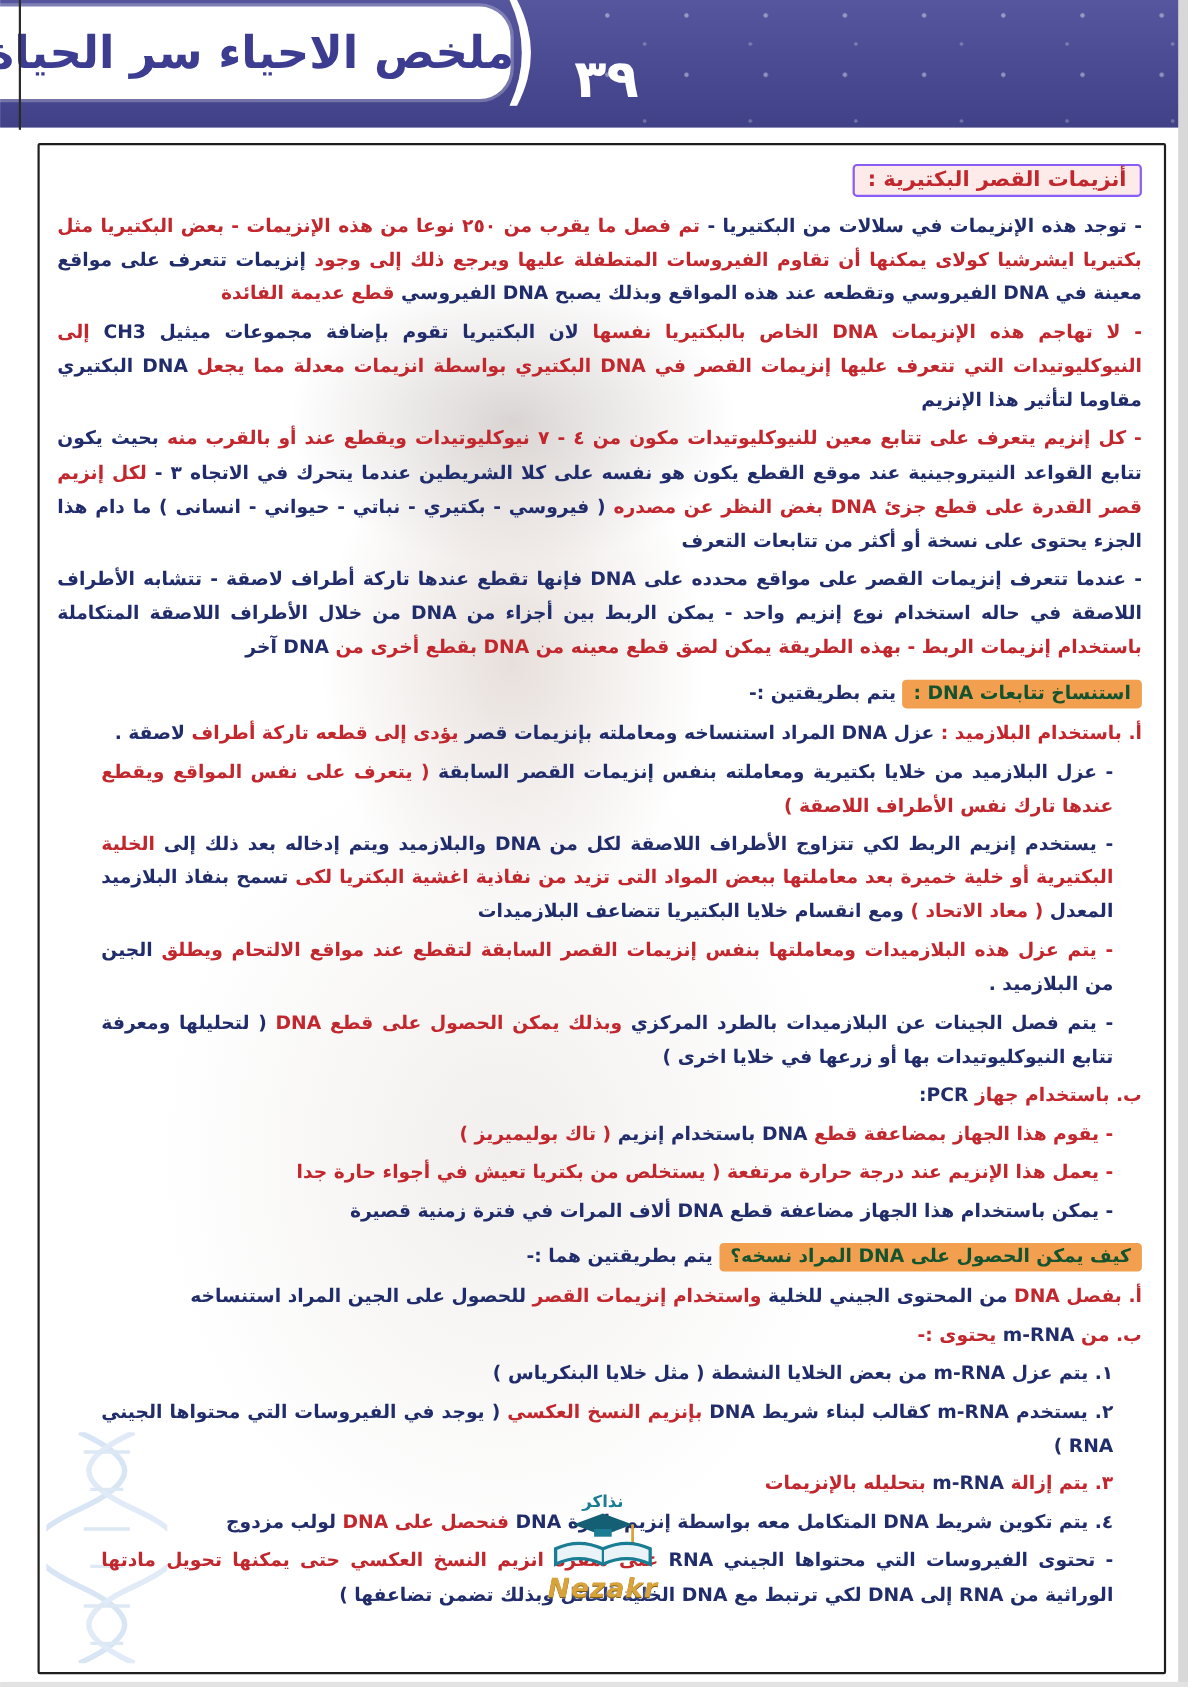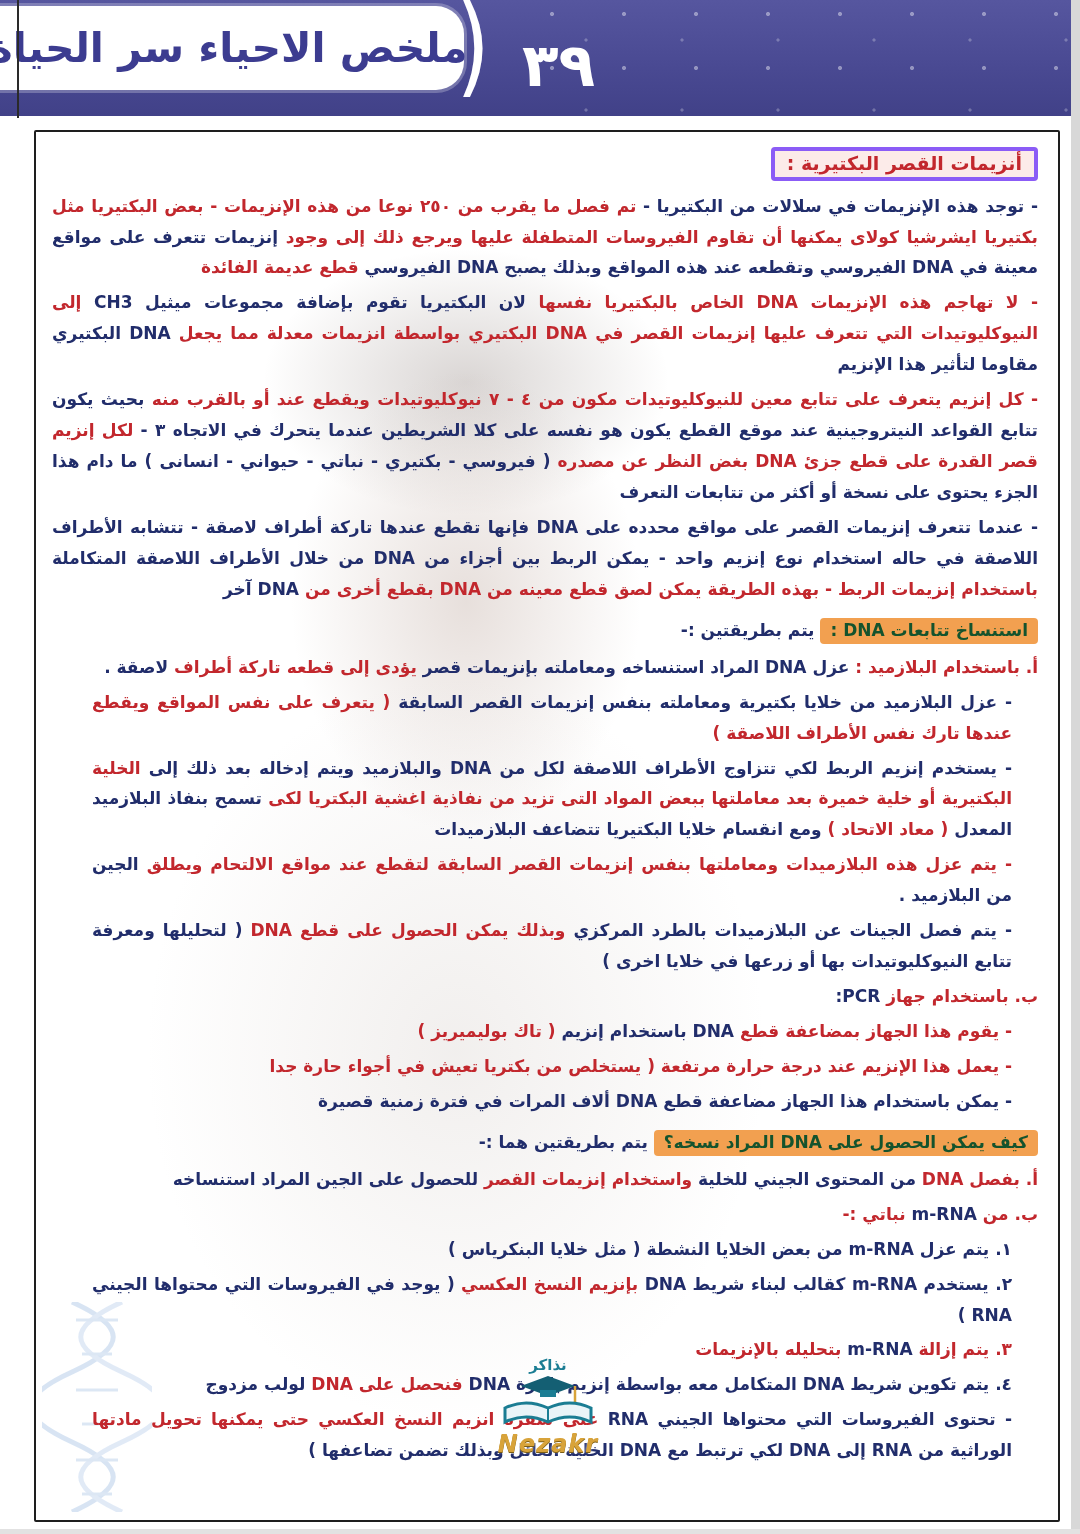--- a/index.html
+++ b/index.html
@@ -19,41 +19,41 @@
             radial-gradient(circle at 12px 14px, rgba(255,255,255,.55) 1.6px, transparent 2.4px),
             radial-gradient(circle at 46px 40px, rgba(255,255,255,.35) 1.2px, transparent 2px),
             radial-gradient(circle at 78px 10px, rgba(255,255,255,.30) 1px, transparent 1.8px);
           background-size:72px 54px, 96px 70px, 60px 80px;}
   .title-box{position:absolute;left:-8px;top:6px;width:472px;height:84px;background:#ffffff;
           border-radius:0 28px 28px 0;display:flex;align-items:center;justify-content:center;
           box-shadow:0 0 0 3px rgba(255,255,255,.25);}
   .title-text{color:#3c3c90;font-size:41px;font-weight:bold;letter-spacing:-1px;white-space:nowrap;}
   .paren{position:absolute;left:452px;top:-12px;color:#ffffff;font-size:108px;font-weight:400;
          transform:scaleX(.8);line-height:116px;}
-  .page-num{position:absolute;left:522px;top:30px;color:#ffffff;font-size:60px;font-weight:bold;}
+  .page-num{position:absolute;left:522px;top:44px;color:#ffffff;font-size:48px;font-weight:bold;}
 
   
   .frame{position:absolute;left:34px;right:20px;top:130px;bottom:12px;border:2px solid #1e1e1e;
          border-radius:2px;box-sizing:border-box;padding:14px 20px 8px 16px;overflow:hidden;
          direction:rtl;text-align:justify;background:transparent;}
   .watermark-face{position:absolute;inset:0;pointer-events:none;z-index:0;
       background:
         radial-gradient(ellipse 250px 330px at 430px 470px, rgba(176,150,138,.30), rgba(176,150,138,0) 70%),
         radial-gradient(ellipse 290px 190px at 430px 250px, rgba(112,96,90,.26), rgba(112,96,90,0) 70%),
         radial-gradient(ellipse 430px 520px at 420px 920px, rgba(198,188,182,.24), rgba(198,188,182,0) 72%);}
   .dna-decor{position:absolute;left:6px;bottom:8px;opacity:.30;z-index:0;}
 
   .content{position:relative;z-index:1;font-size:17px;font-weight:700;line-height:1.82;color:#212d6b;}
   .block{margin:0 0 4px 0;}
   .block.ind1{padding-right:26px;margin-left:40px;}
   .block.title{margin:0 0 10px 0;}
   .block.heading{margin:10px 0 6px 0;}
   .seg-b{color:#212d6b;}
   .seg-r{color:#c2272d;}
-  .seg-t{background:#fcebe9;border:4px solid #8b5cf6;color:#c2272d;padding:1px 12px 3px;
+  .seg-t{background:#fcebe9;border:2px solid #8b5cf6;color:#c2272d;padding:1px 12px 3px;
          border-radius:4px;font-size:19px;}
   .seg-hl{background:#f2a050;color:#14532d;padding:2px 10px 4px;border-radius:4px;}
 
   
   .logo{position:absolute;left:478px;top:1356px;width:140px;text-align:center;z-index:4;direction:ltr;}
   .logo-ar{display:block;color:#1b7d93;font-size:15px;font-weight:bold;direction:rtl;
            text-shadow:0 0 2px #ffffff;}
   .logo-text{display:block;color:#d8a33a;font-size:24px;font-weight:bold;font-style:italic;
            text-shadow:0 1px 0 #7a5c12, 0 0 3px #ffffff;letter-spacing:1px;}
 </style>
@@ -97,21 +97,21 @@
         <div class="block para ind1"><span class="seg-b">- عزل البلازميد من خلايا بكتيرية ومعاملته بنفس إنزيمات القصر السابقة </span><span class="seg-r">( يتعرف على نفس المواقع ويقطع عندها تارك نفس الأطراف اللاصقة )</span></div>
         <div class="block para ind1"><span class="seg-b">- يستخدم إنزيم الربط لكي تتزاوج الأطراف اللاصقة لكل من DNA والبلازميد ويتم إدخاله بعد ذلك إلى </span><span class="seg-r">الخلية البكتيرية أو خلية خميرة بعد معاملتها ببعض المواد التى تزيد من نفاذية اغشية البكتريا لكى </span><span class="seg-b">تسمح بنفاذ البلازميد المعدل </span><span class="seg-r">( معاد الاتحاد )</span><span class="seg-b"> ومع انقسام خلايا البكتيريا تتضاعف البلازميدات</span></div>
         <div class="block para ind1"><span class="seg-r">- يتم عزل هذه البلازميدات ومعاملتها بنفس إنزيمات القصر السابقة لتقطع عند مواقع الالتحام ويطلق </span><span class="seg-b">الجين من البلازميد .</span></div>
         <div class="block para ind1"><span class="seg-b">- يتم فصل الجينات عن البلازميدات بالطرد المركزي </span><span class="seg-r">وبذلك يمكن الحصول على قطع DNA </span><span class="seg-b">( لتحليلها ومعرفة تتابع النيوكليوتيدات بها أو زرعها في خلايا اخرى )</span></div>
         <div class="block para ind0"><span class="seg-r">ب. باستخدام جهاز </span><span class="seg-b">PCR:</span></div>
         <div class="block para ind1"><span class="seg-r">- يقوم هذا الجهاز بمضاعفة قطع </span><span class="seg-b">DNA باستخدام إنزيم </span><span class="seg-r">( تاك بوليميريز )</span></div>
         <div class="block para ind1"><span class="seg-r">- يعمل هذا الإنزيم عند درجة حرارة مرتفعة ( يستخلص من بكتريا تعيش في أجواء حارة جدا</span></div>
         <div class="block para ind1"><span class="seg-b">- يمكن باستخدام هذا الجهاز مضاعفة قطع DNA ألاف المرات في فترة زمنية قصيرة</span></div>
         <div class="block heading ind0"><span class="seg-hl">كيف يمكن الحصول على DNA المراد نسخه؟</span><span class="seg-b">  يتم بطريقتين هما :-</span></div>
         <div class="block para ind0"><span class="seg-r">أ. بفصل DNA </span><span class="seg-b">من المحتوى الجيني للخلية </span><span class="seg-r">واستخدام إنزيمات القصر </span><span class="seg-b">للحصول على الجين المراد استنساخه</span></div>
-        <div class="block para ind0"><span class="seg-r">ب. من </span><span class="seg-b">m-RNA </span><span class="seg-r">نباتي :-</span></div>
+        <div class="block para ind0"><span class="seg-r">ب. من </span><span class="seg-b">m-RNA </span><span class="seg-r">يحتوى :-</span></div>
         <div class="block para ind1"><span class="seg-b">١. يتم عزل m-RNA من بعض الخلايا النشطة ( مثل خلايا البنكرياس )</span></div>
         <div class="block para ind1"><span class="seg-b">٢. يستخدم m-RNA كقالب لبناء شريط DNA </span><span class="seg-r">بإنزيم النسخ العكسي </span><span class="seg-b">( يوجد في الفيروسات التي محتواها الجيني RNA )</span></div>
         <div class="block para ind1"><span class="seg-r">٣. يتم إزالة </span><span class="seg-b">m-RNA </span><span class="seg-r">بتحليله بالإنزيمات</span></div>
         <div class="block para ind1"><span class="seg-b">٤. يتم تكوين شريط DNA المتكامل معه بواسطة إنزيم بلمرة DNA </span><span class="seg-r">فنحصل على DNA </span><span class="seg-b">لولب مزدوج</span></div>
         <div class="block para ind1"><span class="seg-b">- تحتوى الفيروسات التي محتواها الجيني RNA </span><span class="seg-r">على شفرة انزيم النسخ العكسي حتى يمكنها تحويل مادتها </span><span class="seg-b">الوراثية من RNA إلى DNA لكي ترتبط مع DNA الخلية العائل وبذلك تضمن تضاعفها )</span></div>
       </div>
   </div>
 
   <div class="logo">
     <span class="logo-ar">نذاكر</span>

